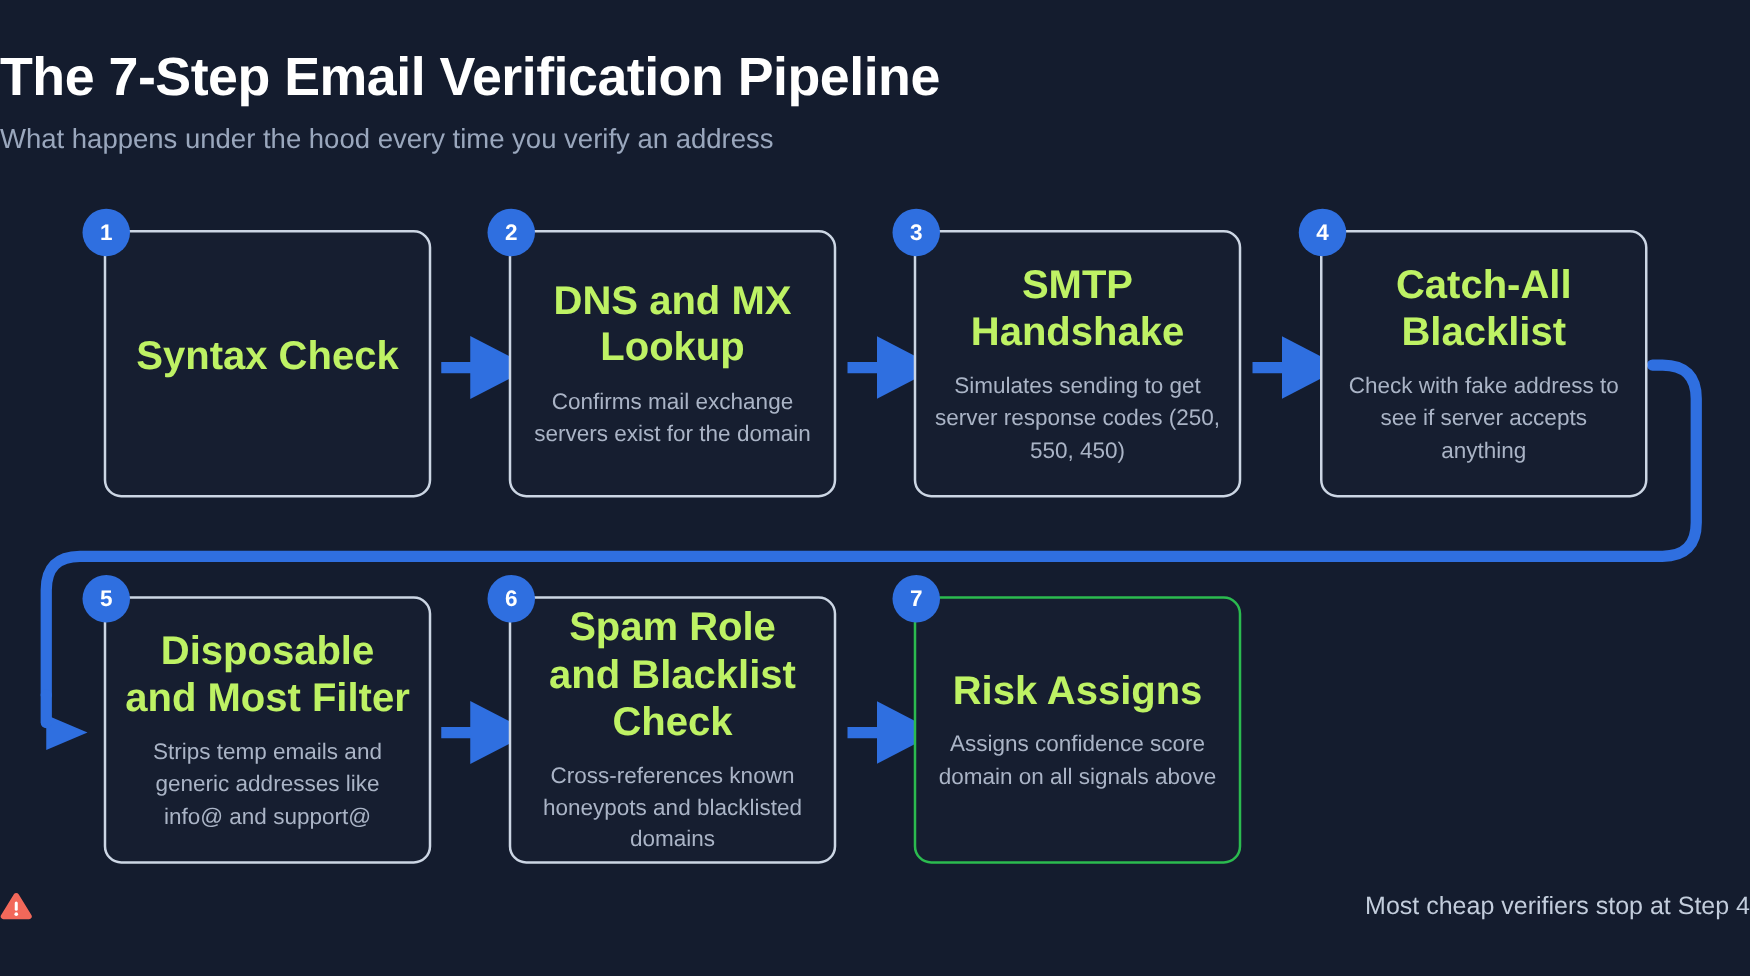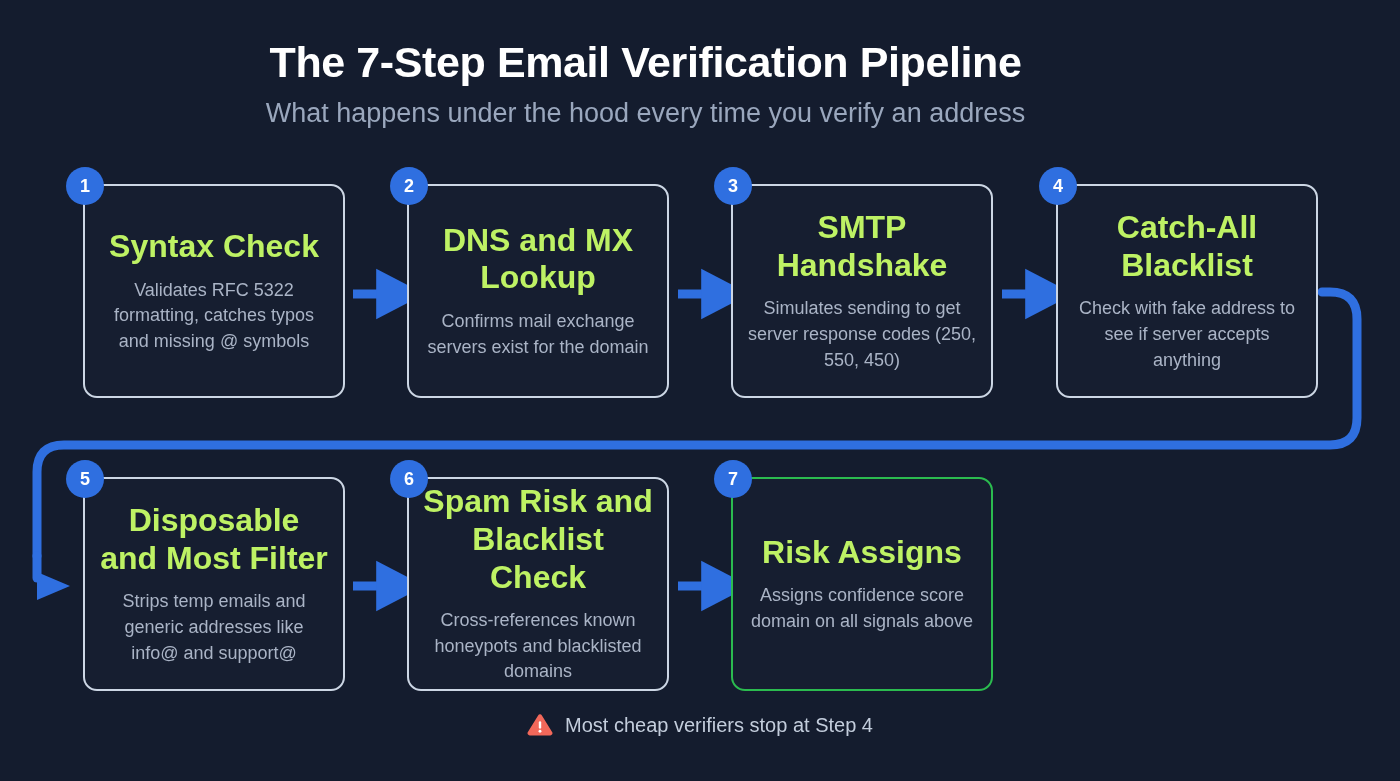--- a/index.html
+++ b/index.html
@@ -16,32 +16,32 @@
     position: relative;
     color: #ffffff;
   }
 
   
   #header {
     position: absolute;
     top: 38px;
     left: 0;
     width: 1291px;
-    text-align: center;
+    text-align: left;
   }
   #page-title {
     font-size: 43px;
     font-weight: bold;
     letter-spacing: -0.4px;
     color: #ffffff;
     line-height: 1.12;
   }
   #page-subtitle {
     margin-top: 12px;
-    font-size: 27px;
+    font-size: 22px;
     font-weight: normal;
     color: #9aa7bd;
     line-height: 1.15;
   }
 
   
   #flow {
     position: absolute;
     inset: 0;
     width: 1400px;
@@ -115,21 +115,21 @@
   #step-7 { left: 731px;  top: 477px; height: 214px; }
 
   
   #footer-note {
     position: absolute;
     left: 0;
     top: 713px;
     width: 1400px;
     display: flex;
     align-items: center;
-    justify-content: center;
+    justify-content: space-between;
     gap: 12px;
   }
   #footer-note .note-text {
     font-size: 20px;
     color: #c3cddc;
     line-height: 1;
   }
   .warn-icon { display: block; }
 </style>
 </head>
@@ -157,21 +157,20 @@
     <path d="M 37 556 L 37 572 L 70 586 L 37 600 Z" fill="#2f6fe0"></path>
     <line x1="37" y1="556" x2="37" y2="578" stroke="#2f6fe0" stroke-width="9" stroke-linecap="round"></line>
 
     <line x1="353" y1="586" x2="396" y2="586" stroke="#2f6fe0" stroke-width="9" marker-end="url(#arrowhead)"></line>
     <line x1="678" y1="586" x2="721" y2="586" stroke="#2f6fe0" stroke-width="9" marker-end="url(#arrowhead)"></line>
   </svg>
 
   <div class="step" id="step-1">
     <div class="badge">1</div>
     <div class="step-title">Syntax Check</div>
-    <div class="step-desc">Validates RFC 5322 formatting, catches typos and missing @ symbols</div>
   </div>
 
   <div class="step" id="step-2">
     <div class="badge">2</div>
     <div class="step-title">DNS and MX Lookup</div>
     <div class="step-desc">Confirms mail exchange servers exist for the domain</div>
   </div>
 
   <div class="step" id="step-3">
     <div class="badge">3</div>
@@ -186,21 +185,21 @@
   </div>
 
   <div class="step" id="step-5">
     <div class="badge">5</div>
     <div class="step-title">Disposable and Most Filter</div>
     <div class="step-desc">Strips temp emails and generic addresses like info@ and support@</div>
   </div>
 
   <div class="step" id="step-6">
     <div class="badge">6</div>
-    <div class="step-title">Spam Risk and Blacklist Check</div>
+    <div class="step-title">Spam Role and Blacklist Check</div>
     <div class="step-desc">Cross-references known honeypots and blacklisted domains</div>
   </div>
 
   <div class="step final" id="step-7">
     <div class="badge">7</div>
     <div class="step-title">Risk Assigns</div>
     <div class="step-desc">Assigns confidence score domain on all signals above</div>
   </div>
 
 </div>

